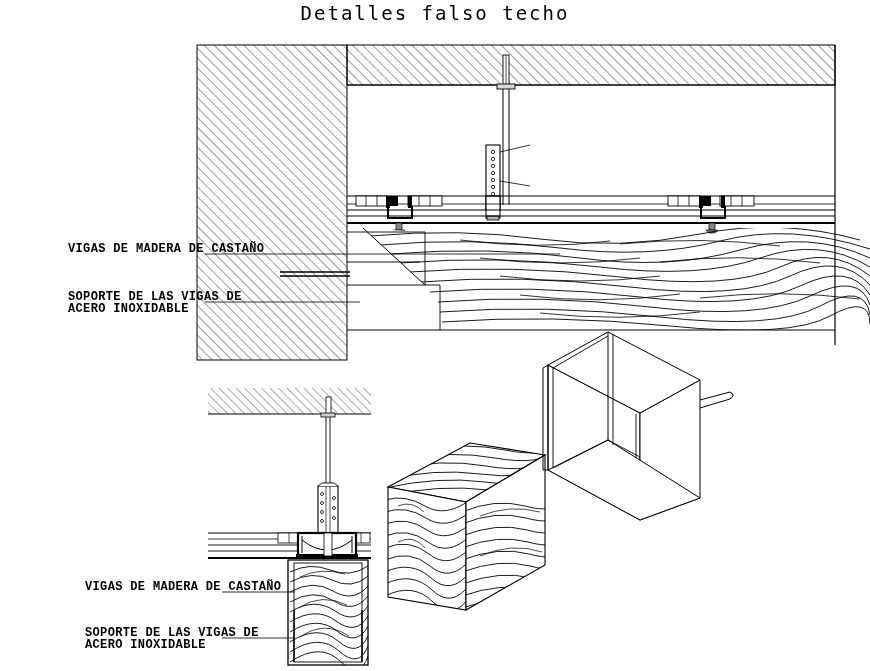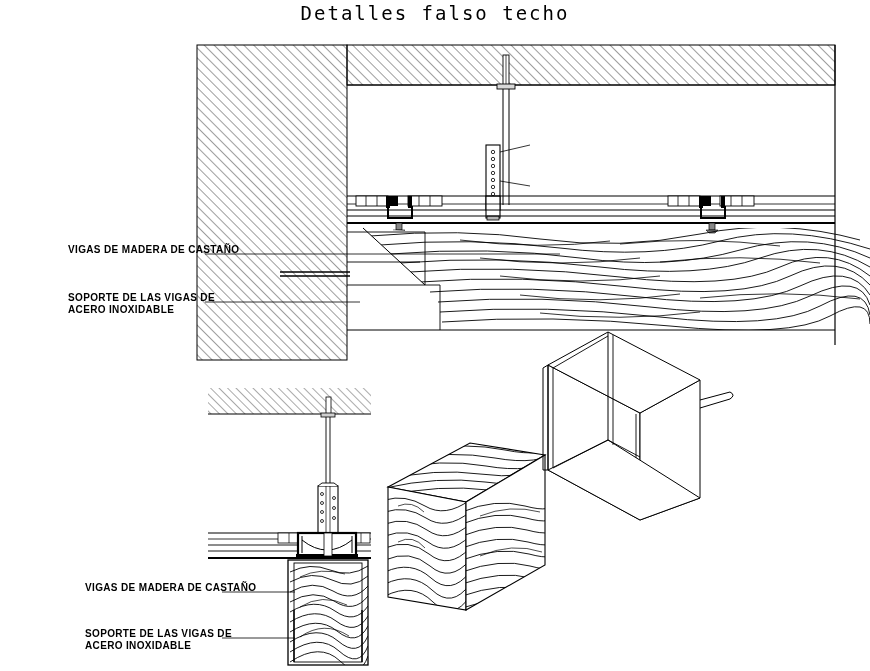--- a/index.html
+++ b/index.html
@@ -22,22 +22,22 @@
     width: 870px;
     text-align: center;
     font-family: "DejaVu Sans Mono", monospace;
     font-size: 19px;
     letter-spacing: 2px;
     color: #000000;
     white-space: pre;
   }
   .note {
     position: absolute;
-    font-family: Liberation Sans, sans-serif;
-    font-size: 10px;
+    font-family: Liberation Mono, monospace;
+    font-size: 12px;
     font-weight: bold;
     letter-spacing: 0.35px;
     color: #000000;
     white-space: pre;
     line-height: 11px;
   }
   svg.draw {
     position: absolute;
     left: 0;
     top: 0;

